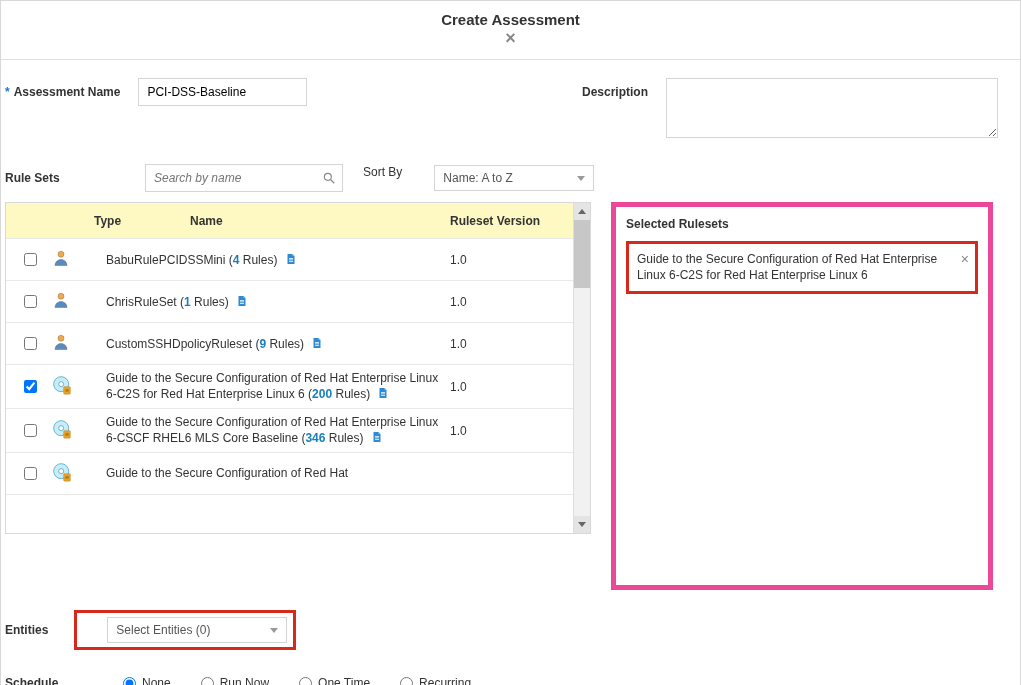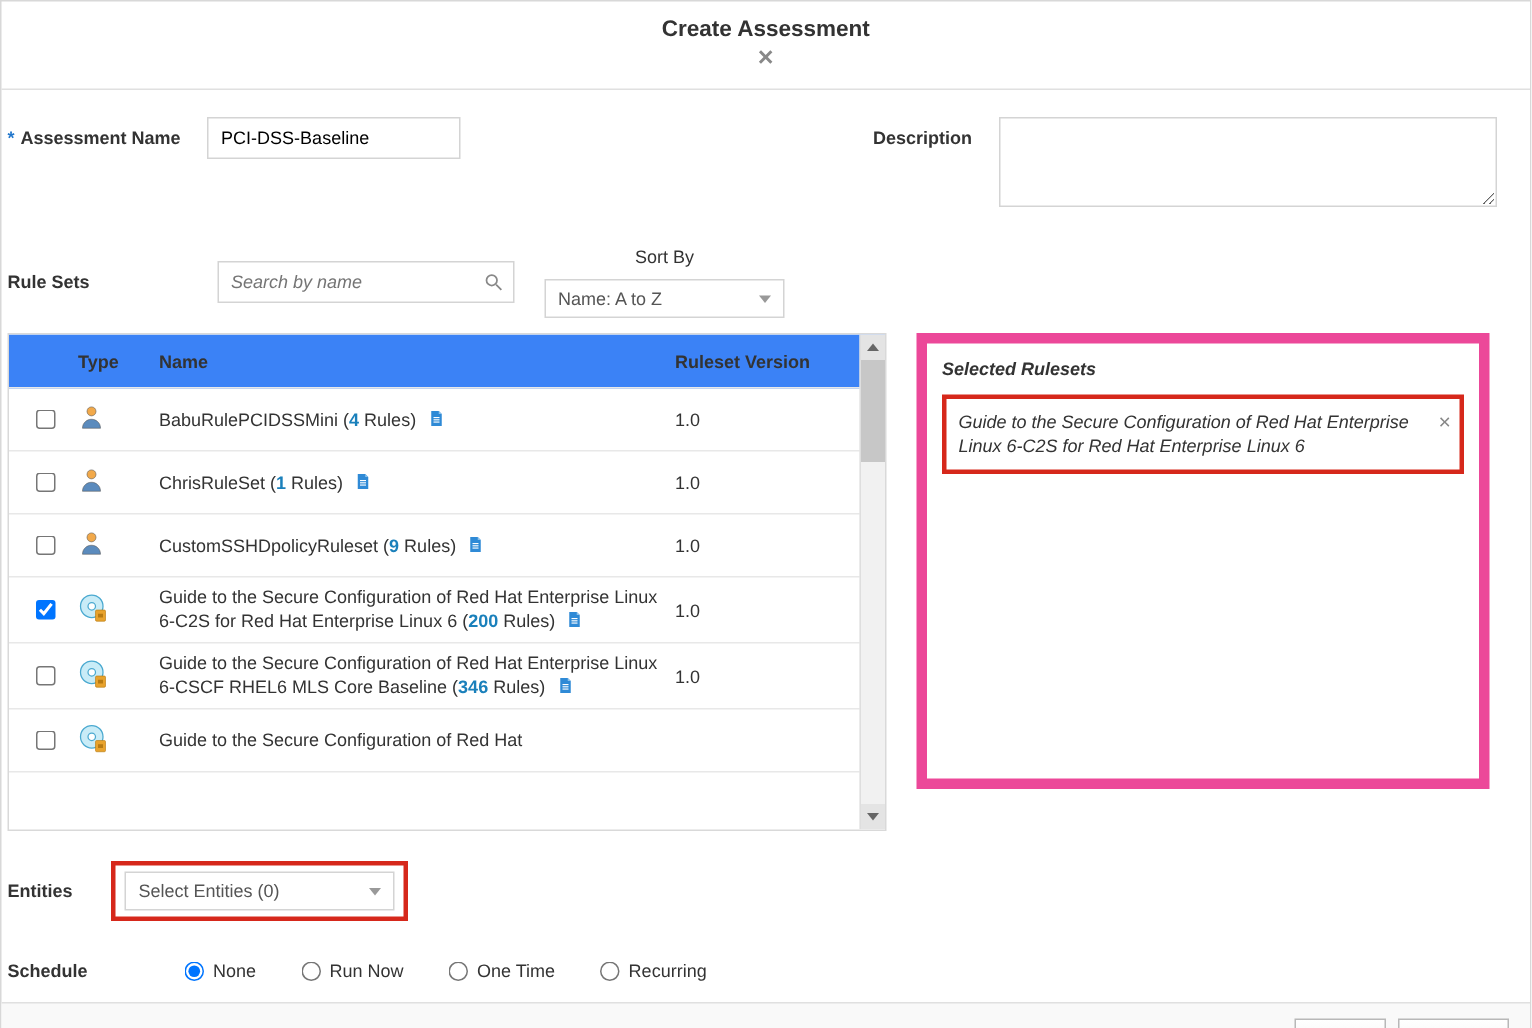--- a/index.html
+++ b/index.html
@@ -77,35 +77,34 @@
     border: none;
     outline: none;
     flex: 1;
     font-style: italic;
     color: #888;
     font-size: 12px;
   }
   .searchbox svg { flex: none; }
   .sortdd {
     display: flex;
-    align-items: center;
     gap: 8px;
-    flex-direction: column;
   }
   .dd {
     border: 1px solid #d4d4d4;
     display: inline-flex;
     align-items: center;
     justify-content: space-between;
     padding: 0 8px;
     height: 26px;
     min-width: 160px;
     cursor: pointer;
     color: #555;
     background: #fff;
+    margin-left: 24px;
   }
   .dd .arrow {
     width: 0; height: 0;
     border-left: 4px solid transparent;
     border-right: 4px solid transparent;
     border-top: 5px solid #999;
   }
 
   .lists {
     display: flex;
@@ -117,21 +116,21 @@
     width: 586px;
     height: 332px;
     position: relative;
     overflow: hidden;
   }
   .thead, .trow {
     display: flex;
     align-items: center;
     border-bottom: 1px solid #e8e8e8;
   }
-  .thead { font-weight: bold; background: #3b82f6; height: 36px; }
+  .thead { font-weight: bold; background: #fef9c3; height: 36px; gap: 42px; }
   .c-chk  { width: 46px;  padding-left: 14px; }
   .c-type { width: 54px; }
   .c-name { flex: 1; padding-right: 6px; }
   .c-ver  { width: 140px; padding-right: 40px; }
   .trow { min-height: 42px; padding: 6px 0; }
   .trow .c-name { line-height: 1.25; }
   .numlink { color: #1a80bb; font-weight: bold; }
 
   .scroll {
     position: absolute;
@@ -148,25 +147,24 @@
     background: #e4e4e4;
     display: flex; align-items: center; justify-content: center;
   }
   .scroll .tri-up { width:0;height:0;border-left:4px solid transparent;border-right:4px solid transparent;border-bottom:5px solid #666; }
   .scroll .tri-dn { width:0;height:0;border-left:4px solid transparent;border-right:4px solid transparent;border-top:5px solid #666; }
   .scroll .thumb { width: 100%; background: #c7c7c7; height: 68px; margin-top: 0; }
   .scroll .thumb2 { height: 22px; background:#c7c7c7; }
   .scroll .track { flex: 1; width: 100%; }
 
   .selected-box {
-    border: 7px solid #ec4899;
+    border: 5px solid #ec4899;
     width: 382px;
-    height: 304px;
+    height: 388px;
     padding: 10px;
-    font-style: italic;
   }
   .selected-box .hdr { font-weight: bold; margin-bottom: 10px; }
   .selected-item {
     border: 3px solid #d6281b;
     padding: 8px 24px 8px 8px;
     position: relative;
     line-height: 1.3;
   }
   .selected-item .rm {
     position: absolute;

